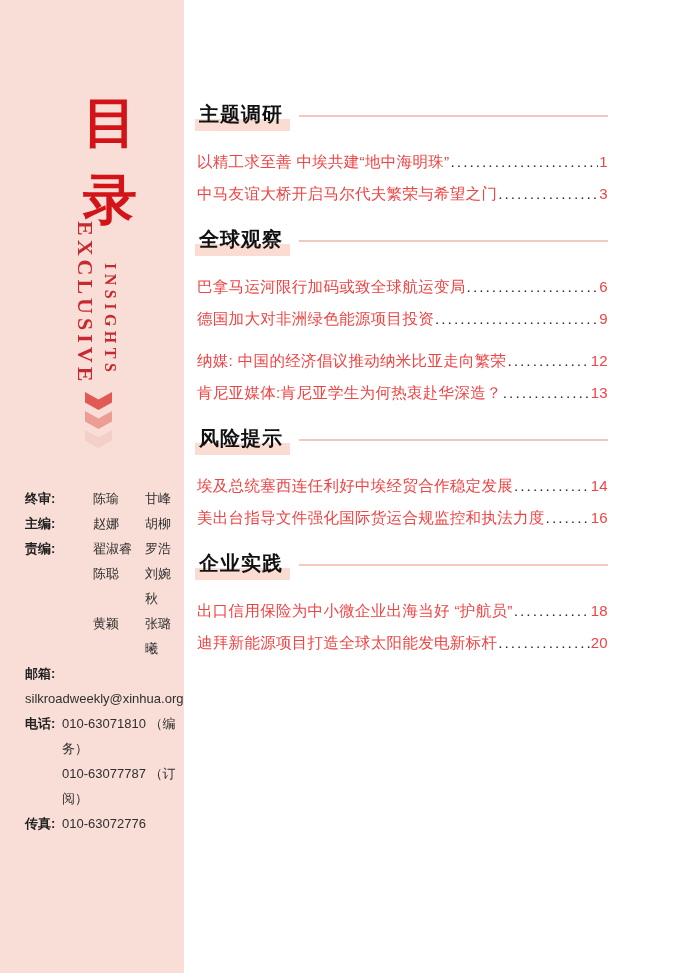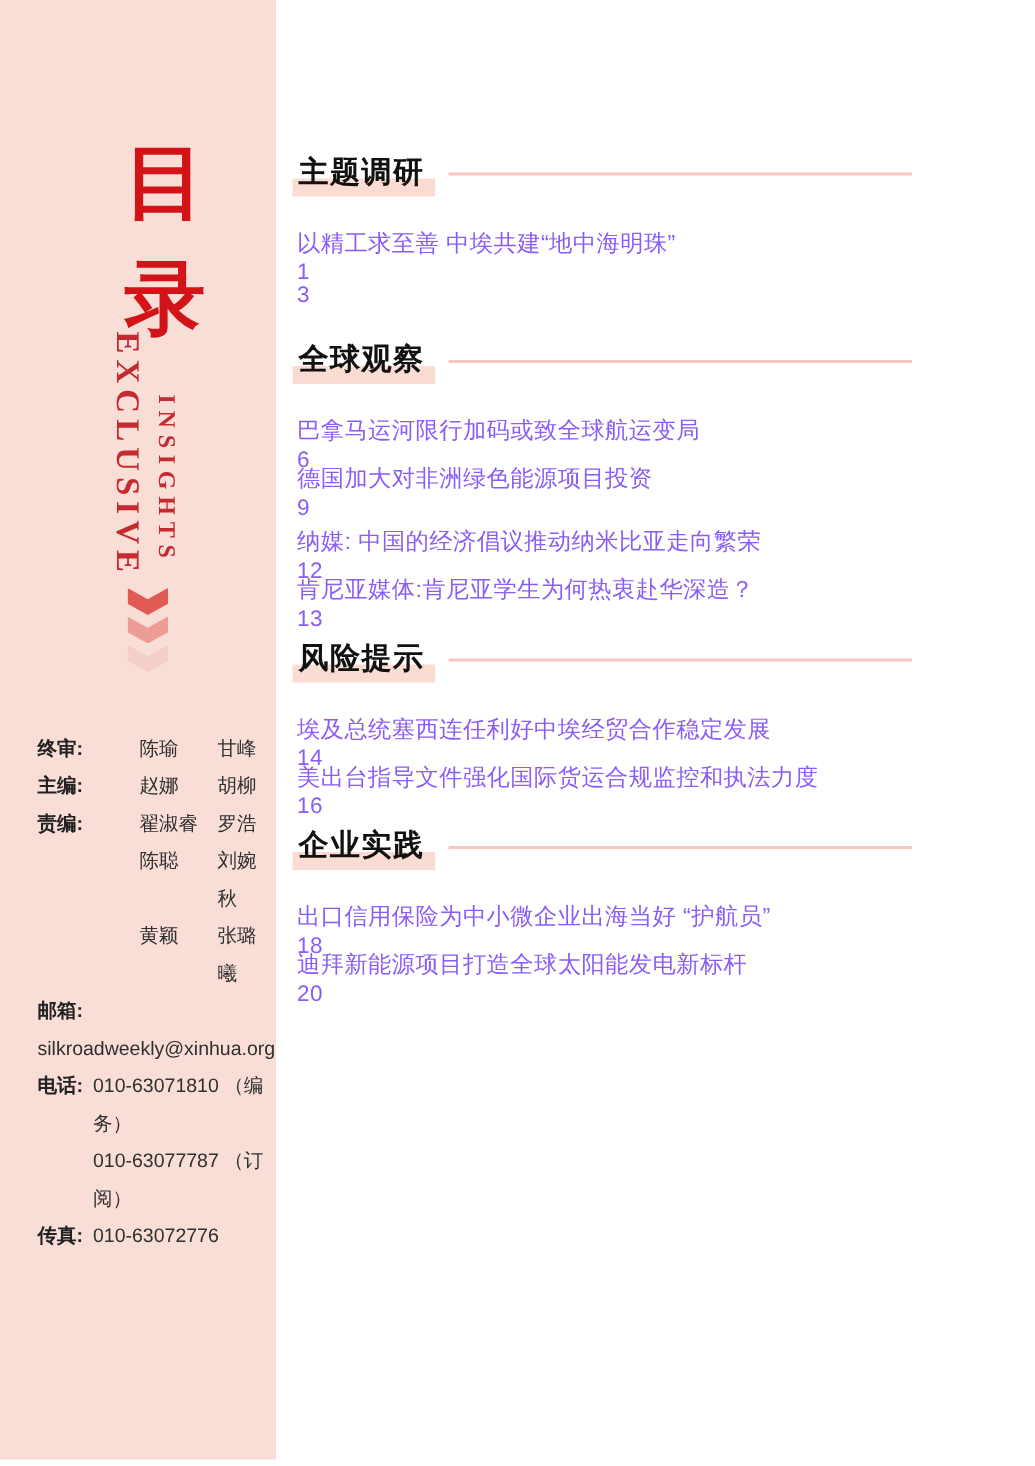--- a/index.html
+++ b/index.html
@@ -52,21 +52,21 @@
     position:relative;z-index:0;font-size:20px;font-weight:bold;color:#111;
     letter-spacing:1px;padding:0 2px;white-space:nowrap;text-align:right;
   }
   .sec-title::after{
     content:"";position:absolute;left:-2px;right:-5px;bottom:-3px;height:12px;
     background:#fbdcd2;z-index:-1;
   }
   .sec-rule{flex:1;height:2px;background:#f3c8c0;margin-left:14px;margin-top:2px;}
   .entry{
     display:flex;align-items:baseline;height:21px;margin-bottom:11px;
-    font-size:15.5px;color:#8b5cf6;letter-spacing:0.3px;flex-direction:column;
+    font-size:15.5px;color:#ef4444;letter-spacing:0.3px;
   }
   .entry-title{white-space:nowrap;flex:none;}
   .leader{flex:1;overflow:hidden;white-space:nowrap;margin:0 1px;letter-spacing:2px;color:#2d2d2d;}
   .leader::after{content:"......................................................................................................................";}
   .entry-page{flex:none;font-size:15px;}
 </style>
 </head>
 <body>
 
 <div class="sidebar">
@@ -140,20 +140,21 @@
     <div class="sec-header">
       <span class="sec-title">主题调研</span>
       <span class="sec-rule"></span>
     </div>
     <div class="entry">
       <span class="entry-title">以精工求至善 中埃共建“地中海明珠”</span>
       <span class="leader"></span>
       <span class="entry-page">1</span>
     </div>
     <div class="entry">
+      <span class="entry-title">中马友谊大桥开启马尔代夫繁荣与希望之门</span>
       <span class="leader"></span>
       <span class="entry-page">3</span>
     </div>
   </div>
 
   <div class="section">
     <div class="sec-header">
       <span class="sec-title">全球观察</span>
       <span class="sec-rule"></span>
     </div>

